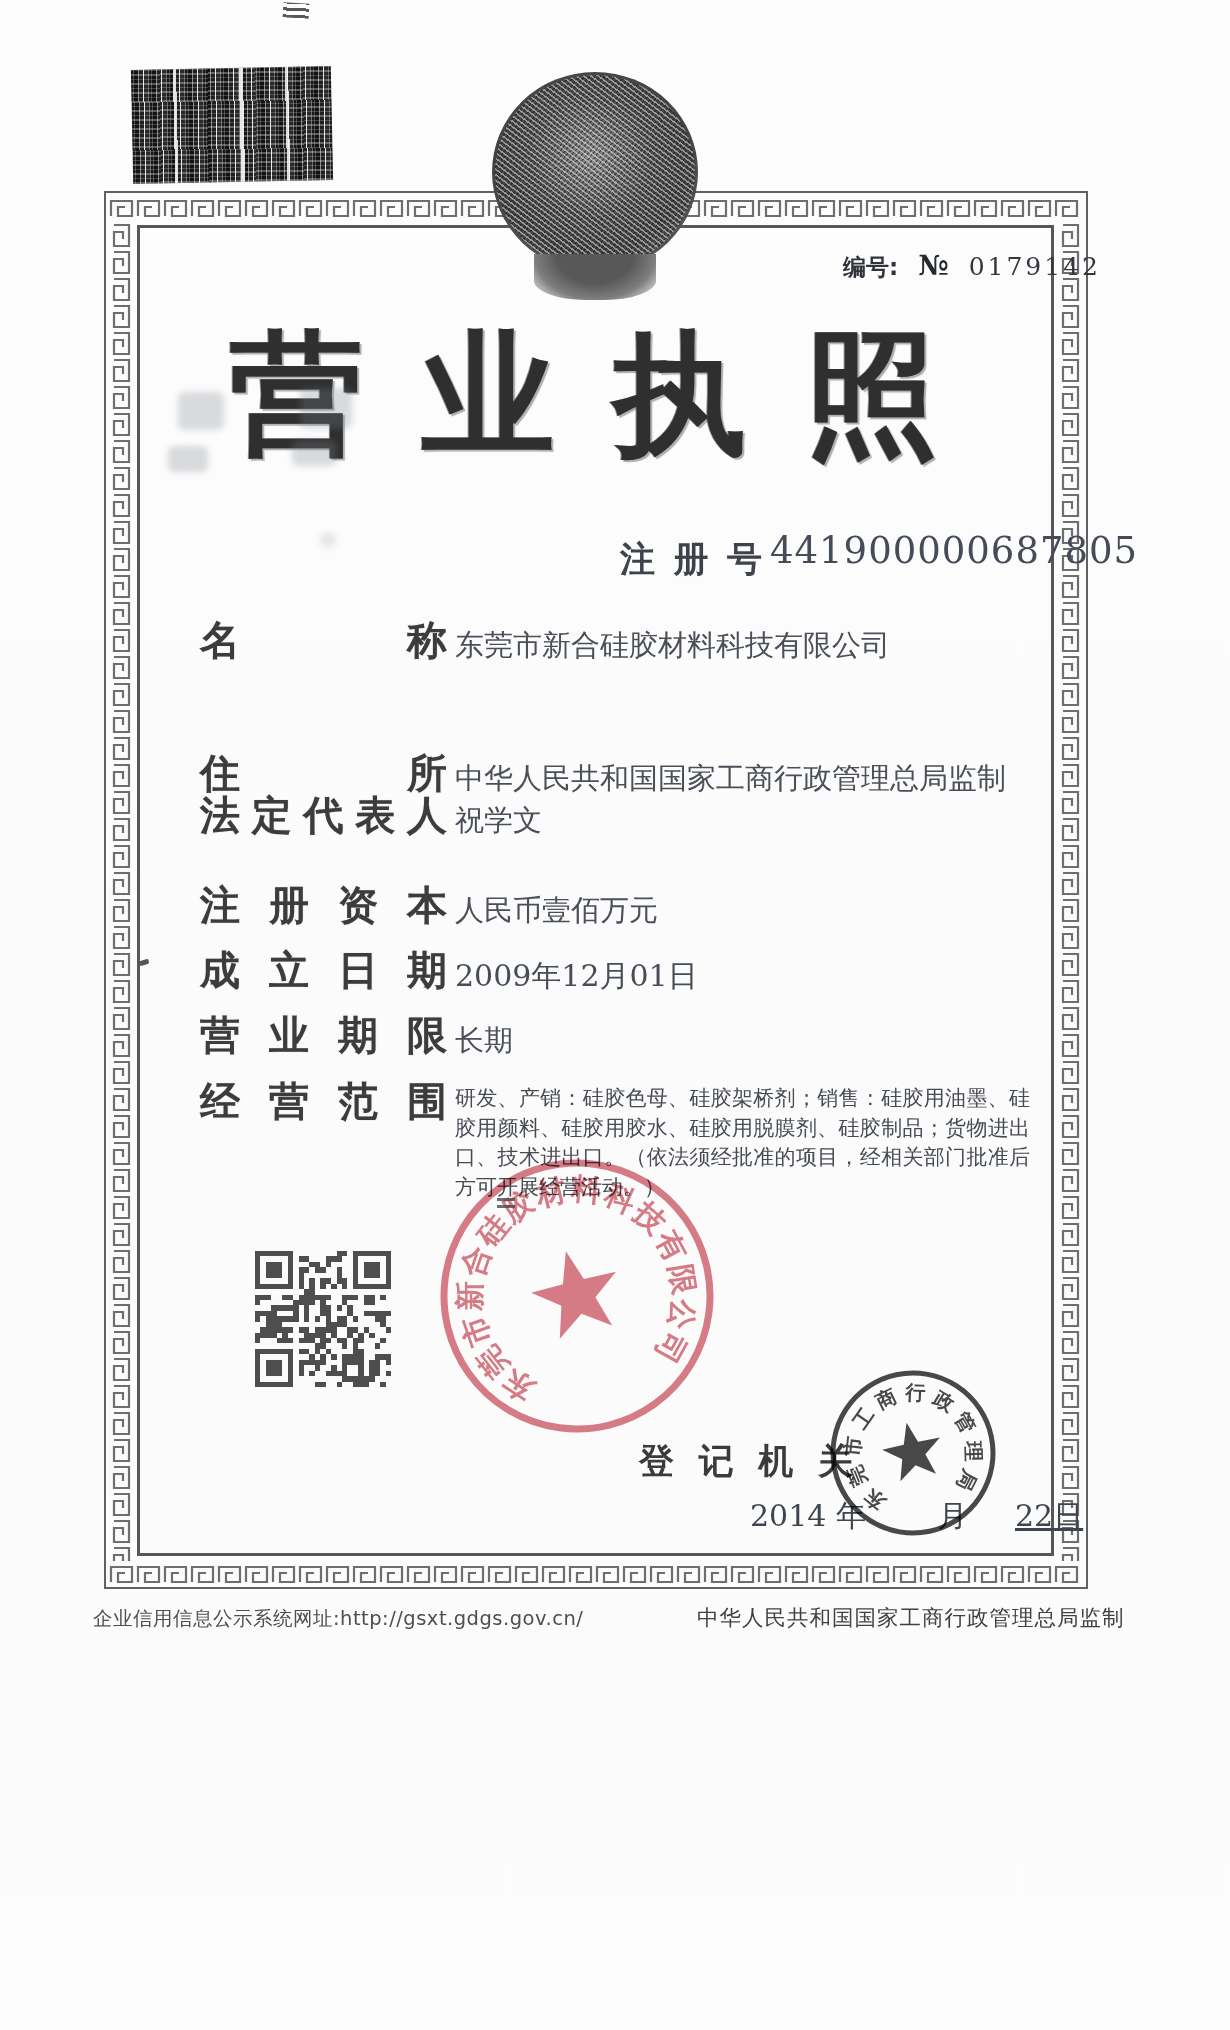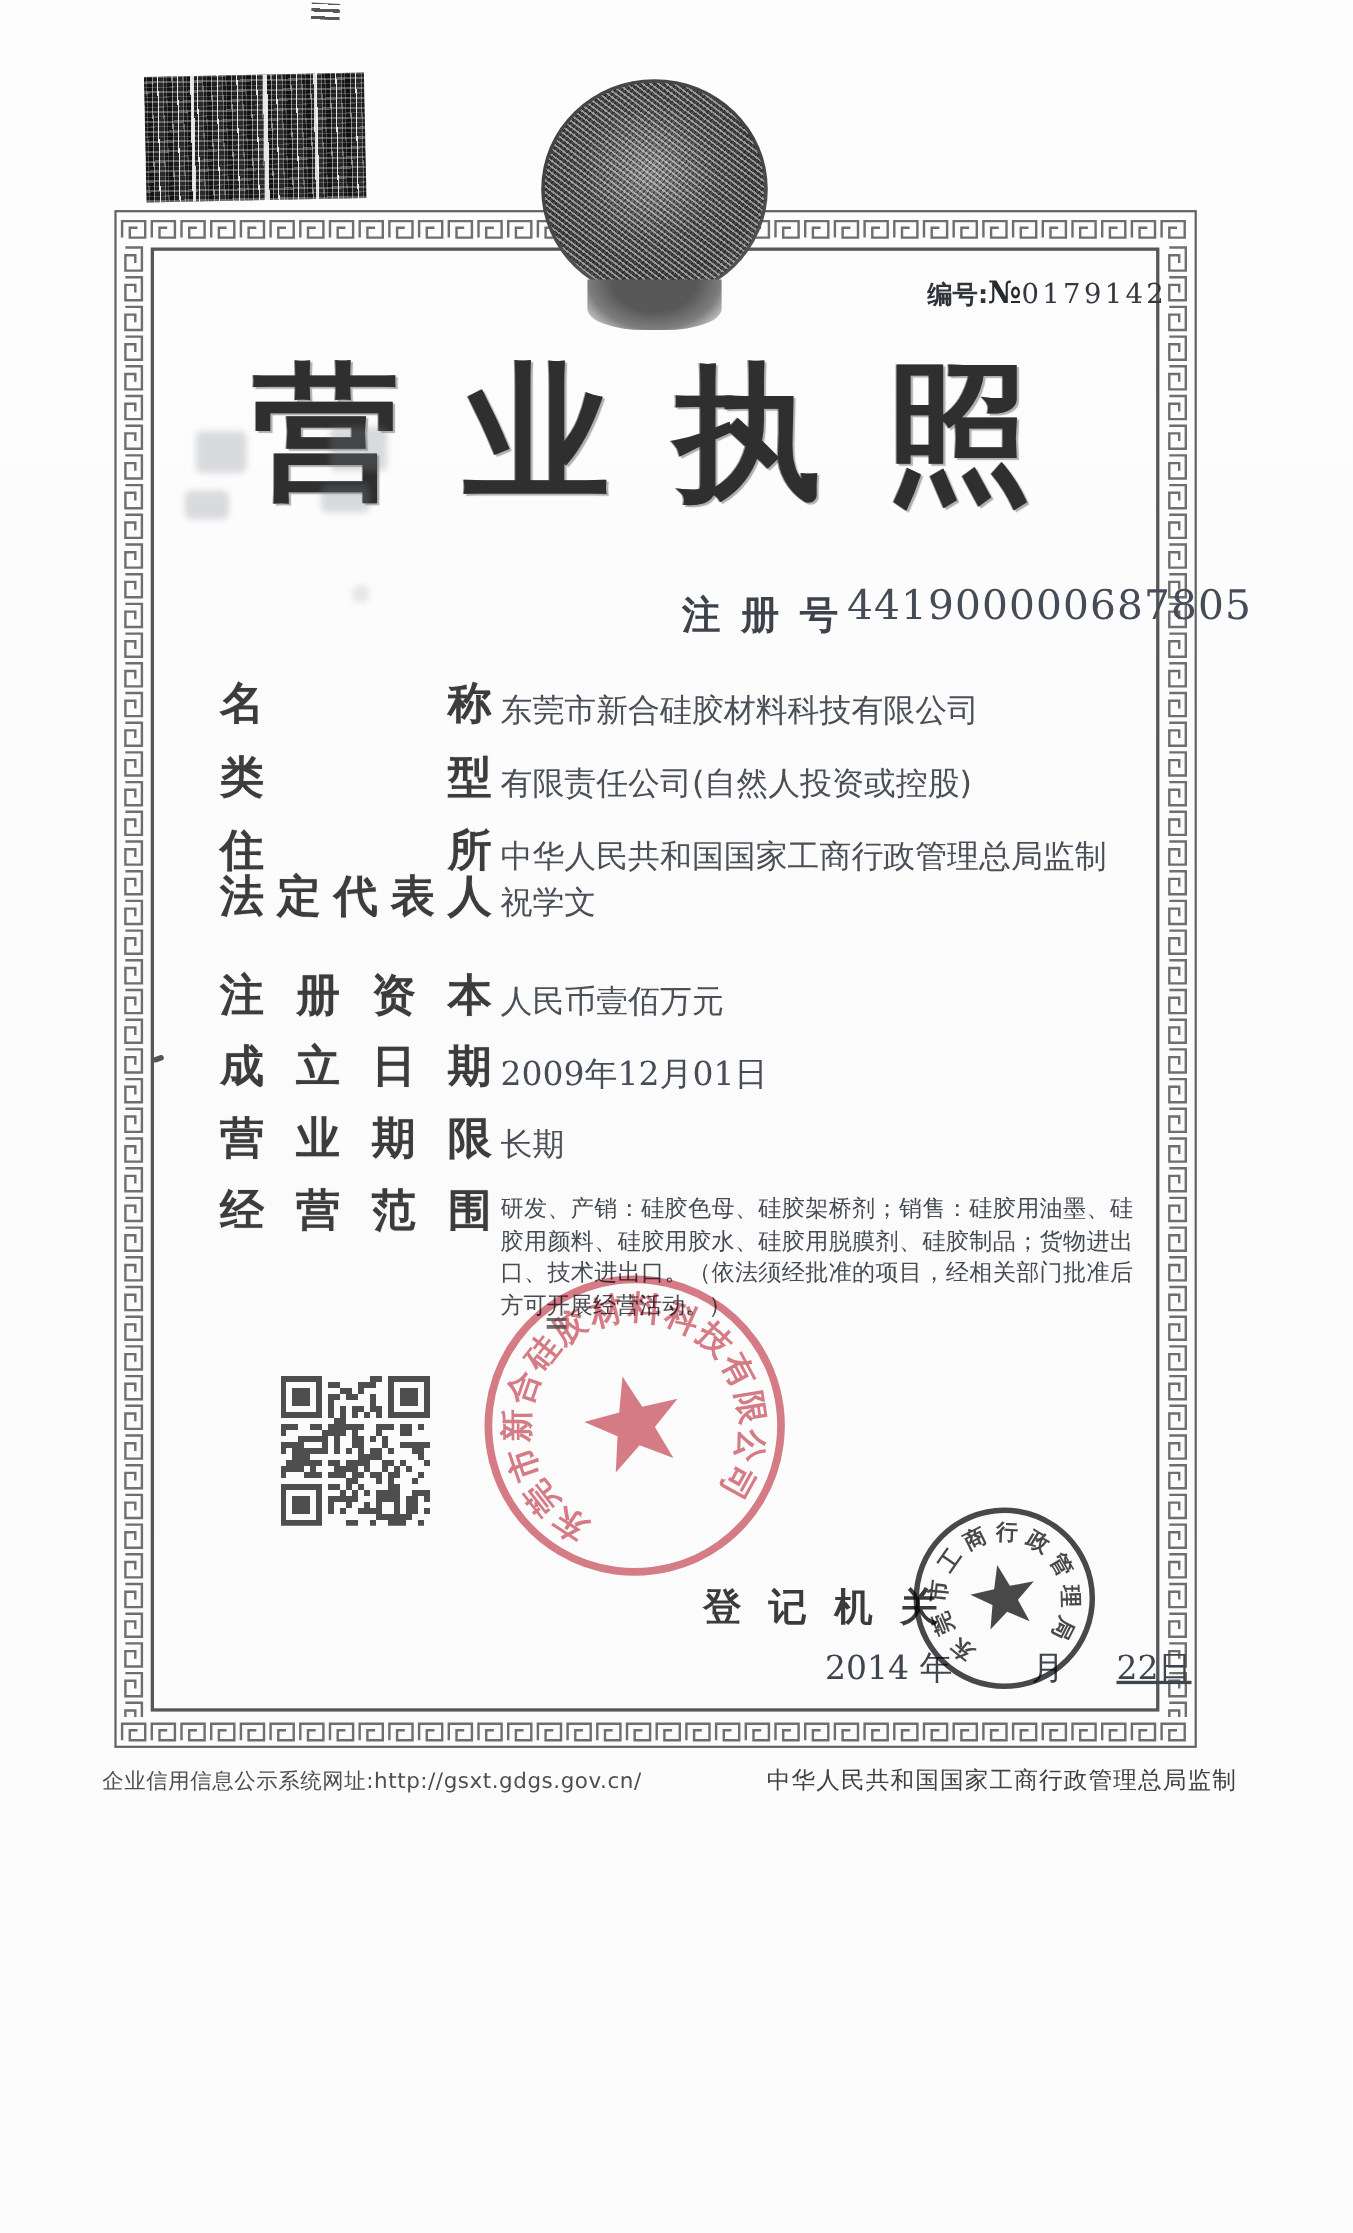--- a/index.html
+++ b/index.html
@@ -30,21 +30,21 @@
   .em-circle{position:absolute;left:0;right:0;top:0;bottom:32px;border-radius:50%;
     background:radial-gradient(circle at 48% 42%,#8a8a8a 0%,#4e4e4e 38%,#424242 62%,#5c5c5c 78%,#8f8f8f 95%,#cfcfcf 100%);}
   .em-texture{position:absolute;left:3px;right:3px;top:3px;bottom:35px;border-radius:50%;
     background:
       repeating-linear-gradient(37deg,rgba(238,238,238,.5) 0 1.6px,rgba(40,40,40,0) 1.6px 4.4px),
       repeating-linear-gradient(-49deg,rgba(18,18,18,.45) 0 1.3px,rgba(255,255,255,0) 1.3px 3.8px);}
   .em-bottom{position:absolute;left:50%;bottom:4px;width:122px;height:46px;transform:translateX(-50%);
     border-radius:0 0 42% 42%;
     background:radial-gradient(ellipse at 50% 0%,#585858 0 45%,#7e7e7e 70%,rgba(210,210,210,0) 100%);}
   
-  .serial{position:absolute;left:843px;top:249px;display:flex;align-items:baseline;gap:0;white-space:nowrap;}
+  .serial{position:absolute;left:843px;top:249px;display:flex;align-items:baseline;gap:20px;white-space:nowrap;}
   .serial .lab{font-size:23px;font-weight:bold;color:#30343a;}
   .serial .nosym{font-size:28px;font-weight:bold;font-family:"DejaVu Serif",serif;color:#26292e;}
   .serial .num{font-size:25px;font-family:"DejaVu Serif",serif;letter-spacing:3px;color:#34383e;}
   
   .title{position:absolute;left:230px;top:318px;width:708px;font-size:133px;line-height:1.15;
     font-weight:bold;color:#2f2f2f;text-align:justify;text-align-last:justify;
     text-shadow:2px 2px 1px rgba(30,30,30,.35),-1px 0 0 rgba(45,45,45,.5);}
   
   .regno-label{position:absolute;left:620px;top:536px;width:142px;font-size:35px;font-weight:600;
     color:#3e434b;text-align:justify;text-align-last:justify;}
@@ -632,24 +632,20 @@
   </div>
 
   <div class="title">营业执照</div>
 
   <div class="regno-label">注册号</div>
   <div class="regno-value">441900000687805</div>
 
   <div class="row" style="top:617px">
     <div class="flabel">名称</div>
     <div class="fvalue">东莞市新合硅胶材料科技有限公司</div>
-  </div>
-  <div class="row" style="top:684px">
-    <div class="flabel">类型</div>
-    <div class="fvalue">有限责任公司(自然人投资或控股)</div>
   </div>
   <div class="row" style="top:750px">
     <div class="flabel">住所</div>
     <div class="fvalue">中华人民共和国国家工商行政管理总局监制</div>
   </div>
   <div class="row" style="top:792px">
     <div class="flabel">法定代表人</div>
     <div class="fvalue">祝学文</div>
   </div>
   <div class="row" style="top:882px">

